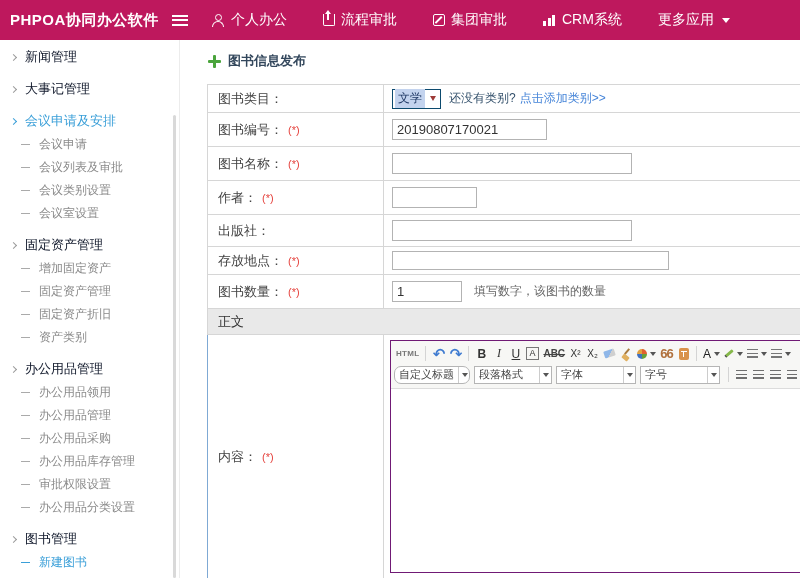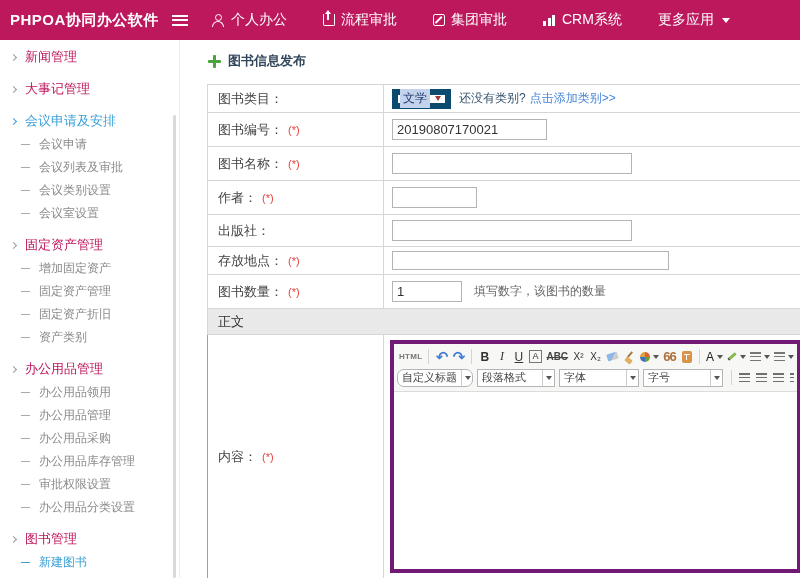--- a/index.html
+++ b/index.html
@@ -26,21 +26,21 @@
   .i-chart { position:relative; width:13px; height:12px; }
   .i-chart i { position:absolute; bottom:0; background:#fff; width:3px; display:block; }
   .i-chart i:nth-child(1){ left:0; height:5px; } .i-chart i:nth-child(2){ left:4.5px; height:8px; } .i-chart i:nth-child(3){ left:9px; height:11px; }
   .caret-w { width:0; height:0; border-left:4px solid transparent; border-right:4px solid transparent; border-top:5px solid #fff; margin-left:2px; }
 
   
   .sb { position:absolute; top:40px; left:0; width:180px; height:538px; background:#fff;
     border-right:1px solid #ececec; overflow:hidden; padding-top:5px; }
   .sb-thumb { position:absolute; right:3px; top:75px; width:3px; height:463px; background:#d9d9d9; border-radius:2px; }
   .grp { margin-top:8px; } .grp:first-child { margin-top:0; }
-  .parent { height:24px; display:flex; align-items:center; padding-left:11px; font-size:13px; color:#be185d; cursor:pointer; }
+  .parent { height:24px; display:flex; align-items:center; padding-left:11px; font-size:13px; color:#0f172a; cursor:pointer; }
   .chev { width:5px; height:5px; border-top:1.5px solid #9a9a9a; border-right:1.5px solid #9a9a9a; transform:rotate(45deg); margin-right:9px; flex:0 0 auto; }
   .parent.act { color:#3a9fd8; } .parent.act .chev { border-color:#3a9fd8; }
   .child { height:23px; display:flex; align-items:center; padding-left:21px; font-size:12px; color:#8a8a8a; cursor:pointer; }
   .dash { width:9px; height:1px; background:#aaa; margin-right:9px; flex:0 0 auto; }
   .child.act { color:#3a9fd8; } .child.act .dash { background:#3a9fd8; }
 
   
   .main { position:absolute; left:180px; top:40px; width:620px; height:538px; background:#fff; overflow:hidden; }
   .ptitle { display:flex; align-items:center; gap:7px; margin:12px 0 0 28px; }
   .i-plus { position:relative; width:13px; height:13px; }
@@ -51,33 +51,33 @@
   .ftable { position:absolute; left:27px; top:44px; width:600px; border-top:1px solid #d6d6d6; }
   .frow { display:flex; border-bottom:1px solid #d6d6d6; border-left:1px solid #d6d6d6; background:#fff; }
   .fcell-l { width:176px; flex:0 0 auto; display:flex; align-items:center; padding-left:10px;
     border-right:1px solid #d6d6d6; font-size:13px; color:#444; }
   .fcell-r { flex:1; display:flex; align-items:center; padding:0 8px; min-width:0; }
   .req { color:#e5443f; font-size:11px; margin-left:5px; }
   .txt { border:1px solid #b3b3b3; height:21px; font-size:13px; color:#333; padding:1px 4px;
     font-family:"Liberation Sans","DejaVu Sans",sans-serif; }
   .hint { font-size:12px; color:#666; margin-left:12px; white-space:nowrap; }
 
-  .cat-select { display:inline-flex; align-items:center; border:6px solid #0c4a6e; background:#fff; height:20px; padding:0 2px; cursor:pointer; }
+  .cat-select { display:inline-flex; align-items:center; border:1px solid #0c4a6e; background:#fff; height:20px; padding:0 2px; cursor:pointer; }
   .cat-select .sel { background:#c3d3ee; color:#1f3864; font-size:12px; padding:1px 3px; }
   .cat-caret { width:0; height:0; border-left:3.5px solid transparent; border-right:3.5px solid transparent; border-top:5px solid #9e3a38; margin:0 2px 0 5px; }
   .nocat { font-size:12px; color:#33506b; margin-left:8px; white-space:nowrap; }
   .addlink { font-size:12px; color:#4584d8; margin-left:4px; cursor:pointer; white-space:nowrap; }
 
   .bodybar { height:26px; background:#e9e9e9; border-bottom:1px solid #d6d6d6; border-left:1px solid #d6d6d6;
     display:flex; align-items:center; padding-left:10px; font-size:13px; color:#333; }
   .crow { height:244px; border-left:1px solid #7fa9d4; overflow:hidden; }
   .crow .fcell-r { padding:5px 6px; align-items:stretch; }
 
   
-  .ed { flex:1; border:4px solid #701a75; background:#0f172a; min-width:0; display:flex; flex-direction:column; }
+  .ed { flex:1; border:1px solid #701a75; background:#0f172a; min-width:0; display:flex; flex-direction:column; }
   .tbar { background:#f7f7f5; border-bottom:1px solid #dcdcdc; padding:2px 3px 3px 3px; flex:0 0 auto; }
   .trow { display:flex; align-items:center; height:21px; white-space:nowrap; overflow:hidden; }
   .tbtn { height:18px; min-width:17px; padding:0 2px; display:inline-flex; align-items:center; justify-content:center;
     font-size:11px; color:#333; cursor:pointer; border-radius:2px; flex:0 0 auto; }
   .tsep { width:1px; height:15px; background:#d4d4d4; margin:0 4px; flex:0 0 auto; }
   .g-html { font-size:8px; font-weight:bold; color:#777; letter-spacing:.3px; }
   .g-undo,.g-redo { color:#3f7bd0; font-size:15px; font-weight:bold; }
   .g-b { font-weight:bold; font-size:12px; }
   .g-i { font-style:italic; font-family:"Liberation Serif","DejaVu Serif",serif; font-size:12px; }
   .g-u { text-decoration:underline; font-size:12px; }

